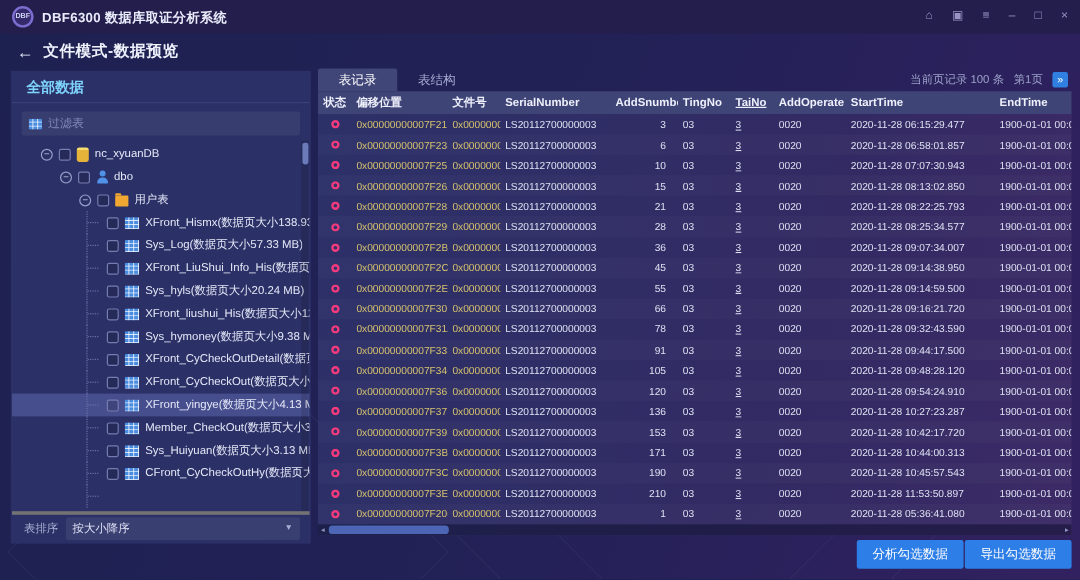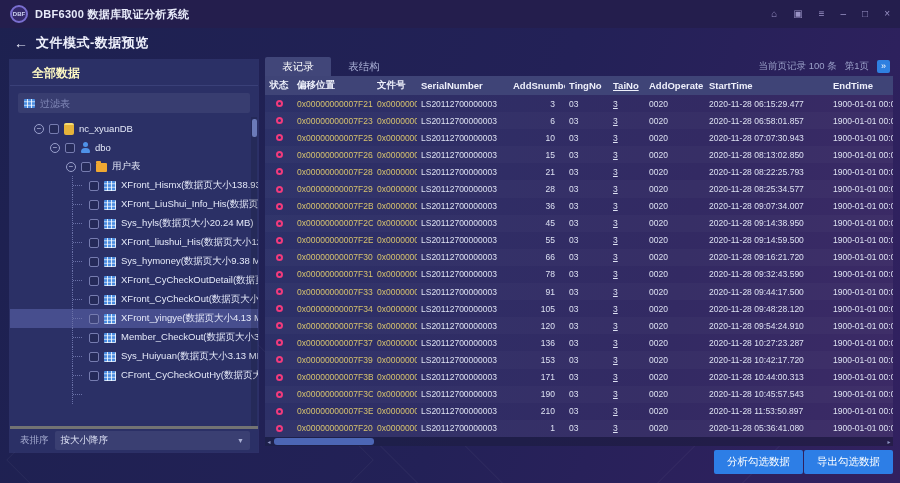--- a/index.html
+++ b/index.html
@@ -29,22 +29,22 @@
 
   
   .page-header { position:absolute; left:14px; top:34px; display:flex; align-items:center; gap:8px; }
   .back-arrow { font-size:14px; color:#e8ebfa; }
   .page-title { font-size:13px; font-weight:bold; color:#eef0fb; letter-spacing:.5px; }
 
   
   .sidebar { position:absolute; left:10px; top:60px; width:248px; height:392px;
     background:#2b3066; display:flex; flex-direction:column;
     box-shadow:0 0 0 1px rgba(70,78,140,.35); }
-  .sidebar-title { height:26px; line-height:26px; padding:0 22px; font-size:12px; font-weight:bold;
-    color:#fef9c3; border-bottom:1px solid #3a4078; }
+  .sidebar-title { height:26px; line-height:26px; padding:0 12px; font-size:12px; font-weight:bold;
+    color:#7dd3fc; border-bottom:1px solid #3a4078; }
   .filter-box { margin:7px 8px 4px 8px; height:20px; background:#383d70; border-radius:2px;
     display:flex; align-items:center; padding:0 6px; gap:5px; }
   .filter-box input { flex:1; background:transparent; border:none; outline:none;
     font-size:10px; color:#cdd2ec; font-family:inherit; }
   .filter-box input::placeholder { color:#8289b8; }
   .select-all { display:flex; align-items:center; gap:6px; padding:3px 0 3px 12px; font-size:10.5px; color:#dfe3f6; }
 
   .tree { position:relative; flex:1; overflow:hidden; padding-top:2px; }
   .tree-row { display:flex; align-items:center; height:19px; gap:5px; font-size:9.5px;
     color:#e4e8f8; white-space:nowrap; cursor:default; }
@@ -169,20 +169,26 @@
           <div class="tree-row lvl3">
             <span class="connector"></span>
             <span class="cb"></span>
             <span class="icon-grid"></span>
             <span class="tree-label">XFront_Hismx(数据页大小138.93 MB)</span>
           </div>
           <div class="tree-row lvl3">
             <span class="connector"></span>
             <span class="cb"></span>
             <span class="icon-grid"></span>
+            <span class="tree-label">Sys_Log(数据页大小57.33 MB)</span>
+          </div>
+          <div class="tree-row lvl3">
+            <span class="connector"></span>
+            <span class="cb"></span>
+            <span class="icon-grid"></span>
             <span class="tree-label">XFront_LiuShui_Info_His(数据页大小39.70 MB)</span>
           </div>
           <div class="tree-row lvl3">
             <span class="connector"></span>
             <span class="cb"></span>
             <span class="icon-grid"></span>
             <span class="tree-label">Sys_hyls(数据页大小20.24 MB)</span>
           </div>
           <div class="tree-row lvl3">
             <span class="connector"></span>

